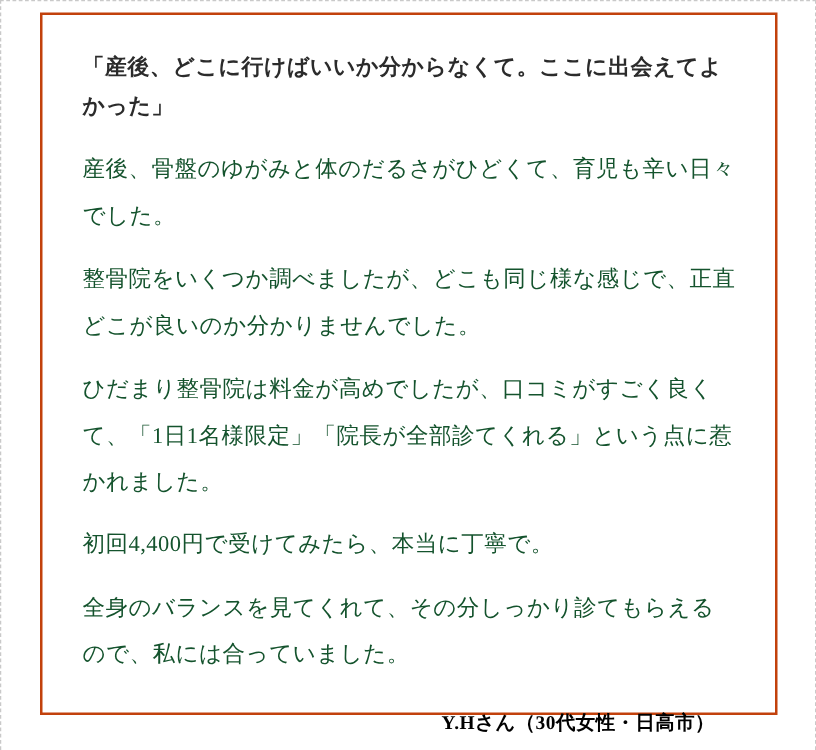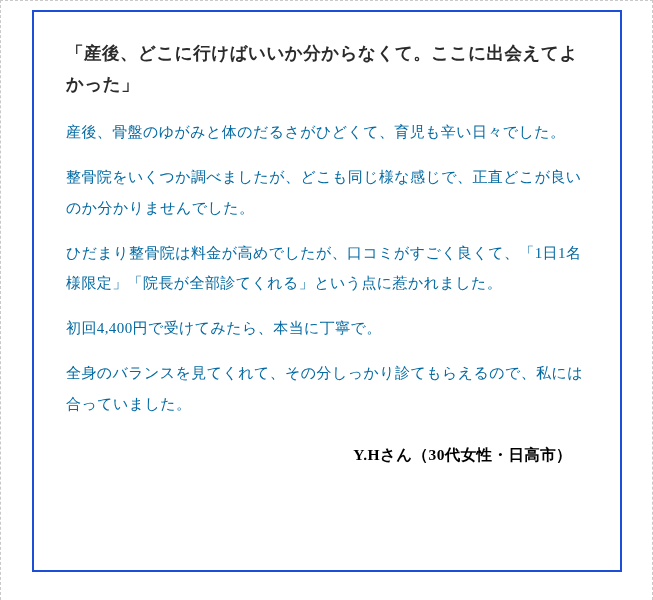--- a/index.html
+++ b/index.html
@@ -44,37 +44,37 @@
     right: 0;
     width: 1px;
     border-right: 1px dashed #c9c9c9;
   }
   .testimonial-card {
     position: absolute;
     top: 10px;
     left: 32px;
     width: 590px;
     height: 562px;
-    border: 2px solid #1d4ed8;
+    border: 2px solid #c2410c;
     background: #ffffff;
     box-sizing: border-box;
     padding: 26px 30px 20px 32px;
   }
   .quote-title {
     font-size: 17.5px;
     font-weight: bold;
     color: #2b2b2b;
     line-height: 1.75;
     letter-spacing: 0.5px;
     margin: 0 0 18px 0;
     text-indent: 0;
   }
   .body-block {
-    font-size: 15px;
-    color: #0369a1;
+    font-size: 18px;
+    color: #14532d;
     line-height: 2.05;
     letter-spacing: 0.4px;
     margin: 5px 0 14px 0;
   }
   .body-block:last-of-type {
     margin-bottom: 0;
   }
   .body-line {
     display: block;
   }

